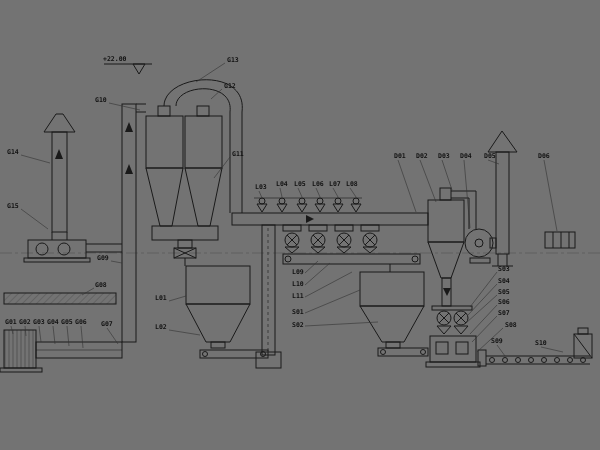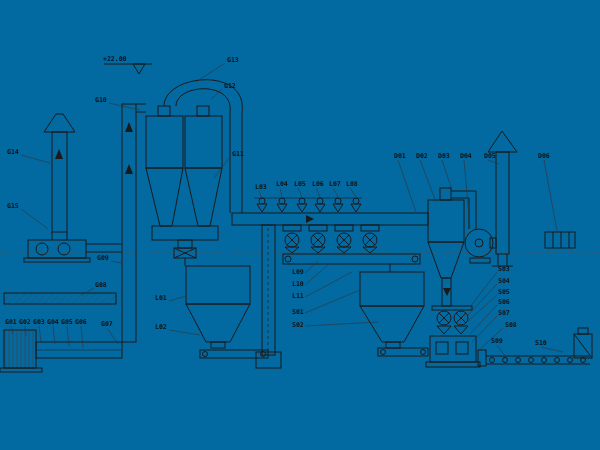--- a/index.html
+++ b/index.html
@@ -1,16 +1,16 @@
 <!DOCTYPE html>
 <html><head>
 <meta charset="utf-8">
 <style>
   html,body{margin:0;padding:0;background:#fff;}
-  .stage{position:relative;width:600px;height:450px;background:#0369a1;overflow:hidden;
+  .stage{position:relative;width:600px;height:450px;background:#737373;overflow:hidden;
          font-family:"DejaVu Sans Mono","Liberation Mono",monospace;}
   svg text{font-family:"DejaVu Sans Mono","Liberation Mono",monospace;
            font-size:6.5px;font-weight:bold;fill:#111;}
   svg{display:block;}
 </style>
 </head>
 <body>
 
 <div class="stage">
 <svg width="600" height="450" viewBox="0 0 600 450">

